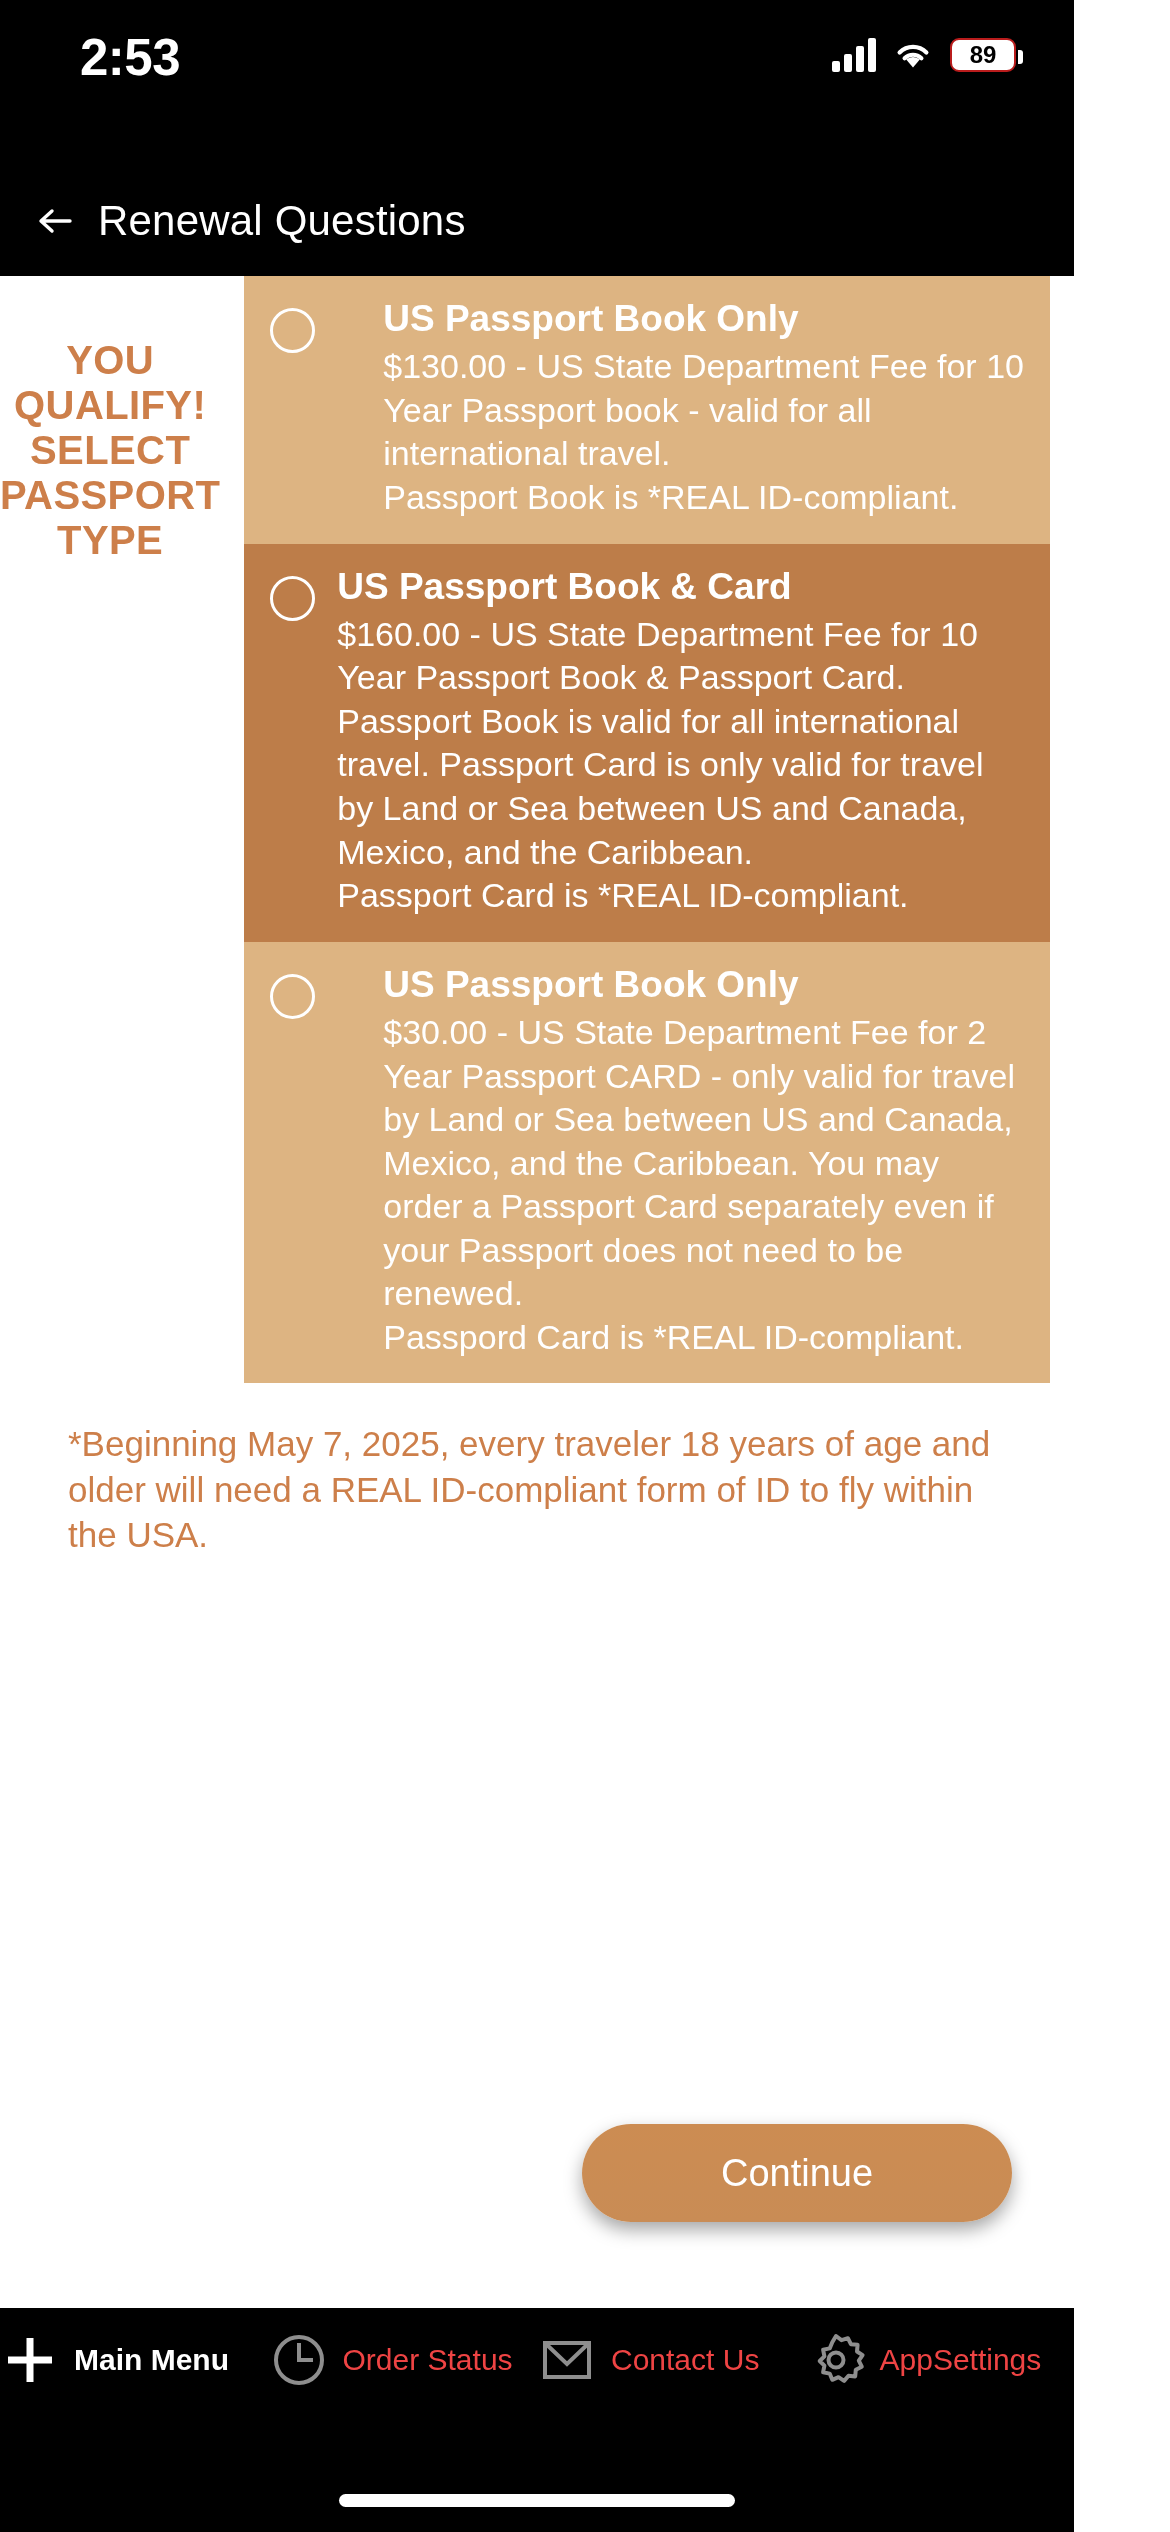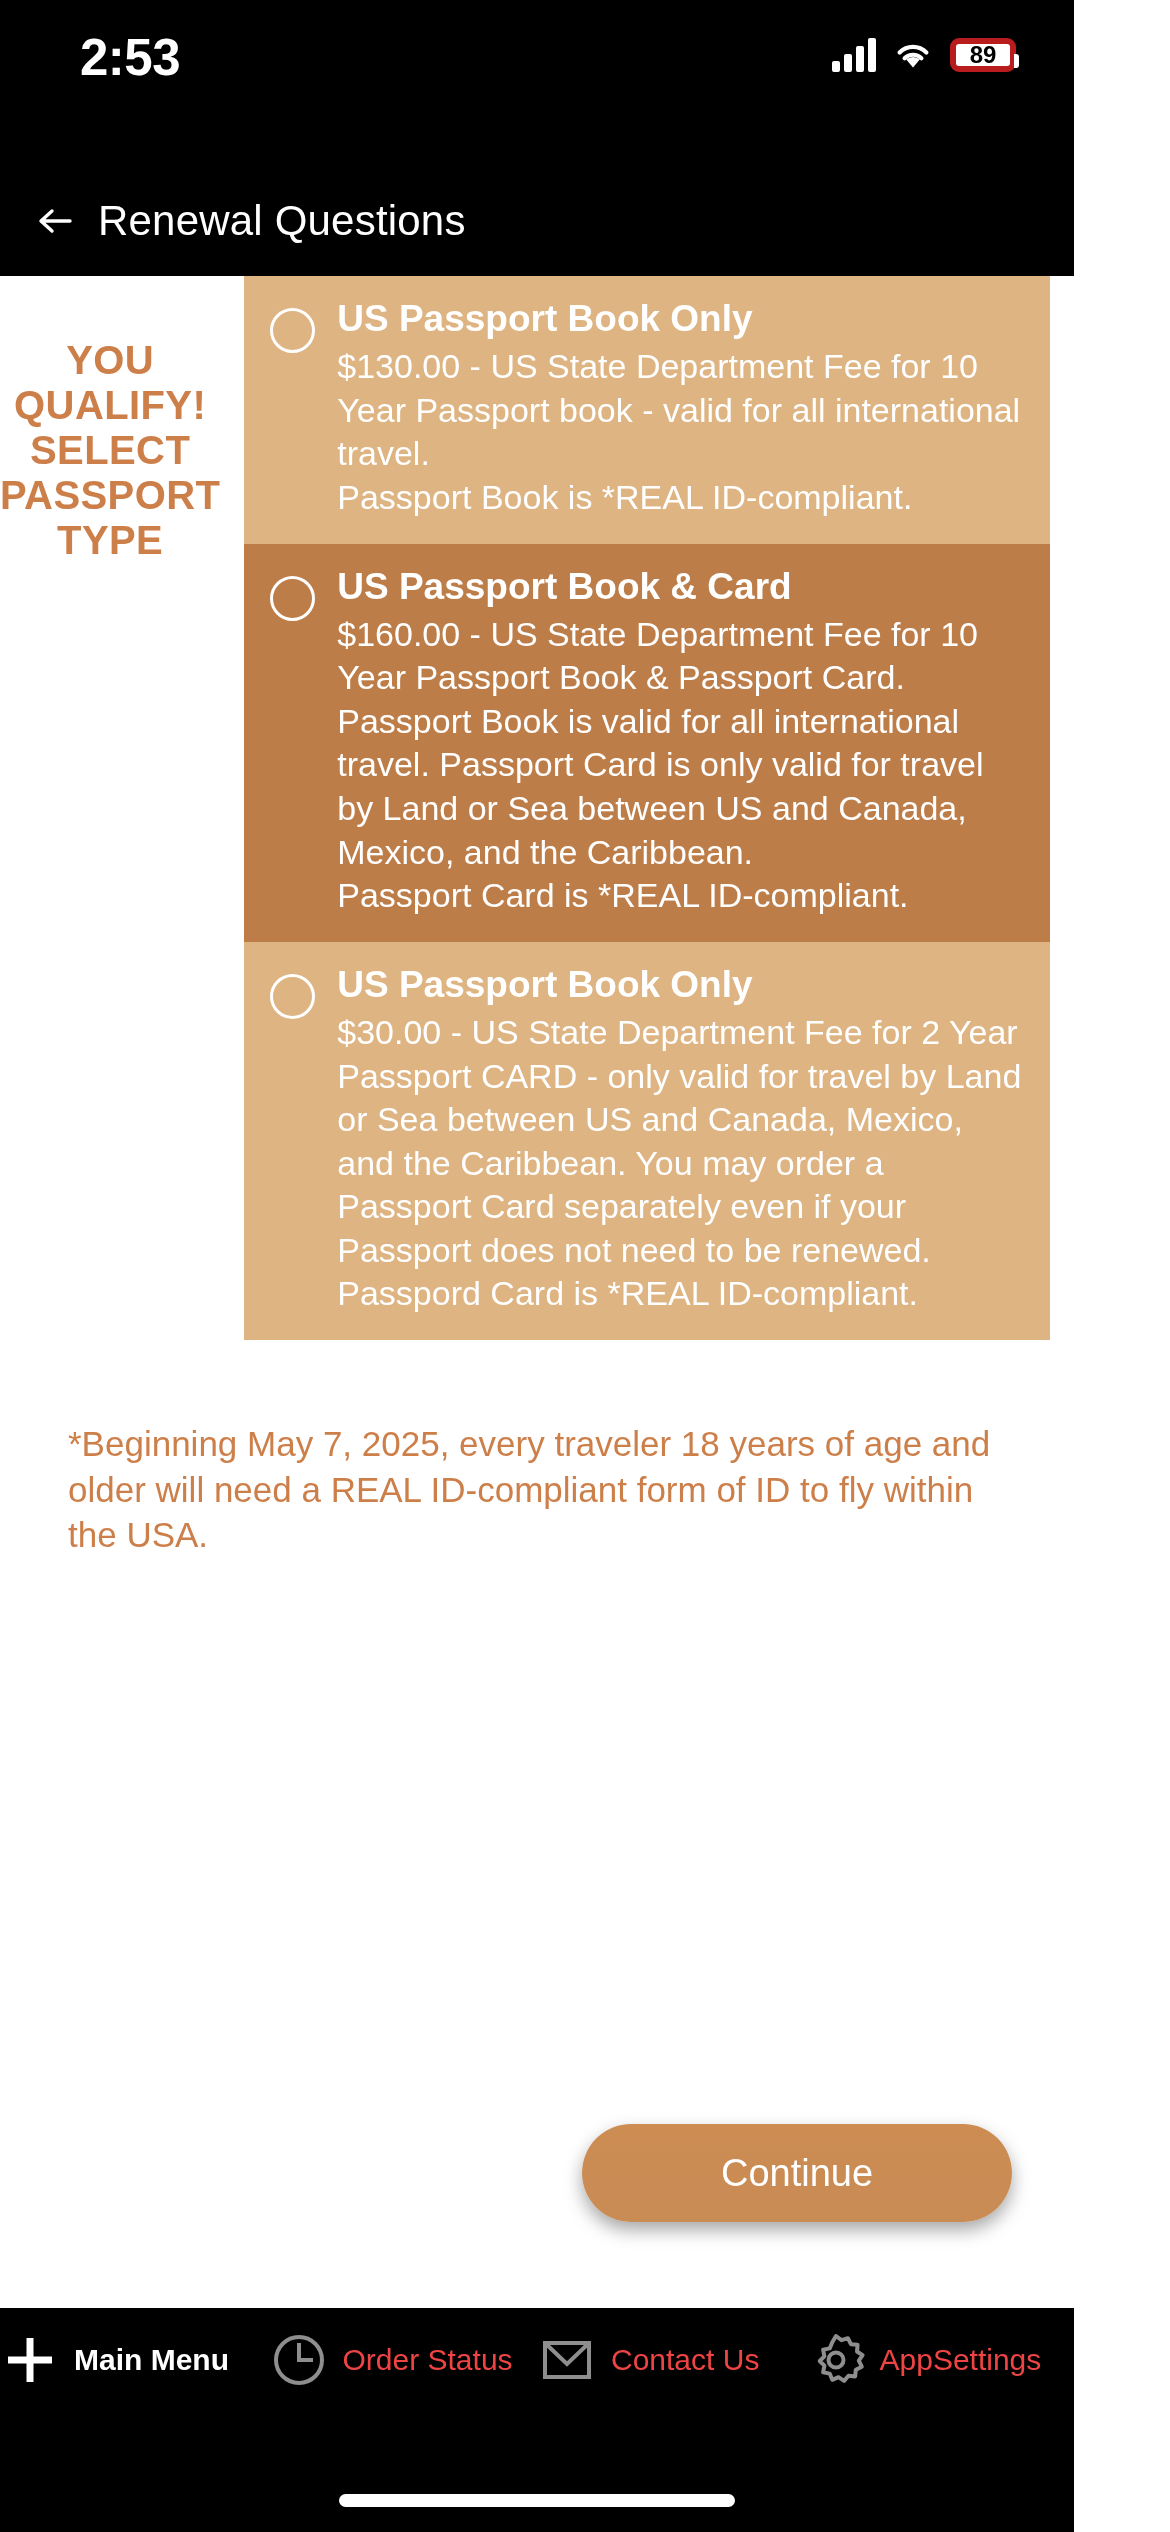--- a/index.html
+++ b/index.html
@@ -32,21 +32,21 @@
   }
   .bars { display:flex; align-items:flex-end; gap:4px; height:34px; }
   .bars i { display:block; width:8px; background:#fff; border-radius:2px; }
   .bars i:nth-child(1){ height:11px; }
   .bars i:nth-child(2){ height:18px; }
   .bars i:nth-child(3){ height:26px; }
   .bars i:nth-child(4){ height:34px; }
   .wifi { width:40px; height:30px; position:relative; }
   .batt {
     position:relative; width:66px; height:34px;
-    border:6px solid #b91c1c; border-radius:9px; background:#fff;
+    border:2px solid #b91c1c; border-radius:9px; background:#fff;
     display:flex; align-items:center; justify-content:center;
   }
   .batt span { color:#000; font-size:24px; font-weight:700; line-height:1; }
   .batt::after {
     content:""; position:absolute; right:-9px; top:10px;
     width:5px; height:14px; border-radius:0 3px 3px 0; background:#fff;
   }
 
   
   .navbar {
@@ -70,21 +70,21 @@
     color:#cd7f4a; font-size:40px; font-weight:700;
     text-align:center; letter-spacing:0.4px;
     margin-top:62px; margin-bottom:47px;
   }
 
   .options { margin:0 24px; }
   .option {
     display:flex; align-items:flex-start;
     padding:22px 26px 24px 26px; cursor:pointer;
   }
-  .option.light { background:#ddb482; }
+  .option.light { background:#ddb482;gap:46px; }
   .option.dark  { background:#bd7d49; }
   .radio {
     flex:0 0 auto; width:45px; height:45px;
     border:3px solid #ffffff; border-radius:50%;
     margin-top:10px; margin-right:22px; background:transparent;
   }
   .opt-text { flex:1 1 auto; }
   .opt-title {
     color:#fff; font-size:37px; font-weight:700;
     line-height:1.12; margin-bottom:6px;

